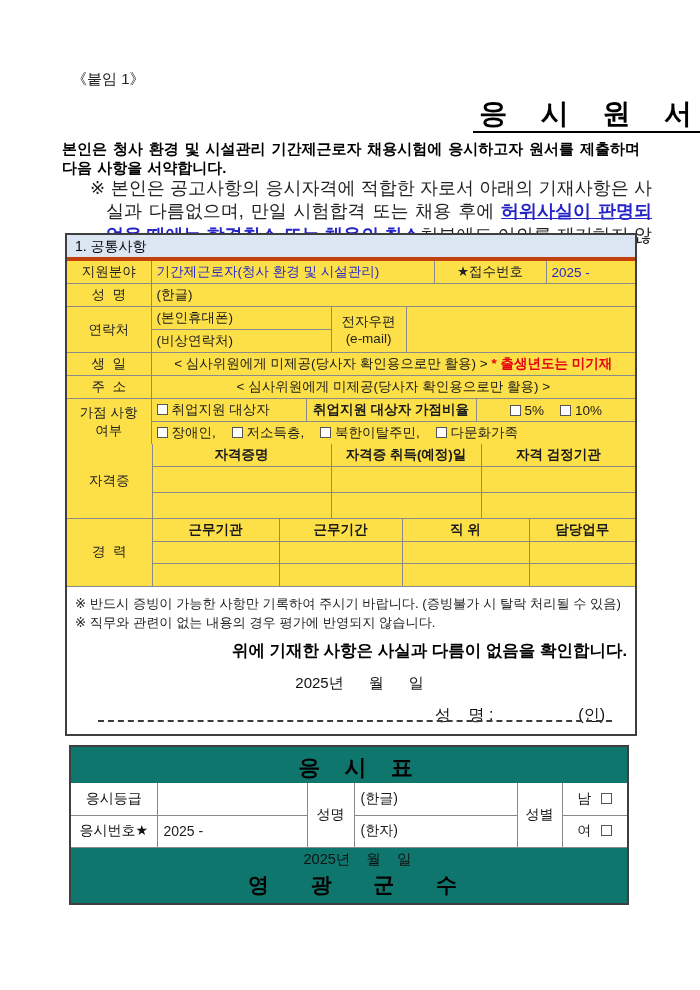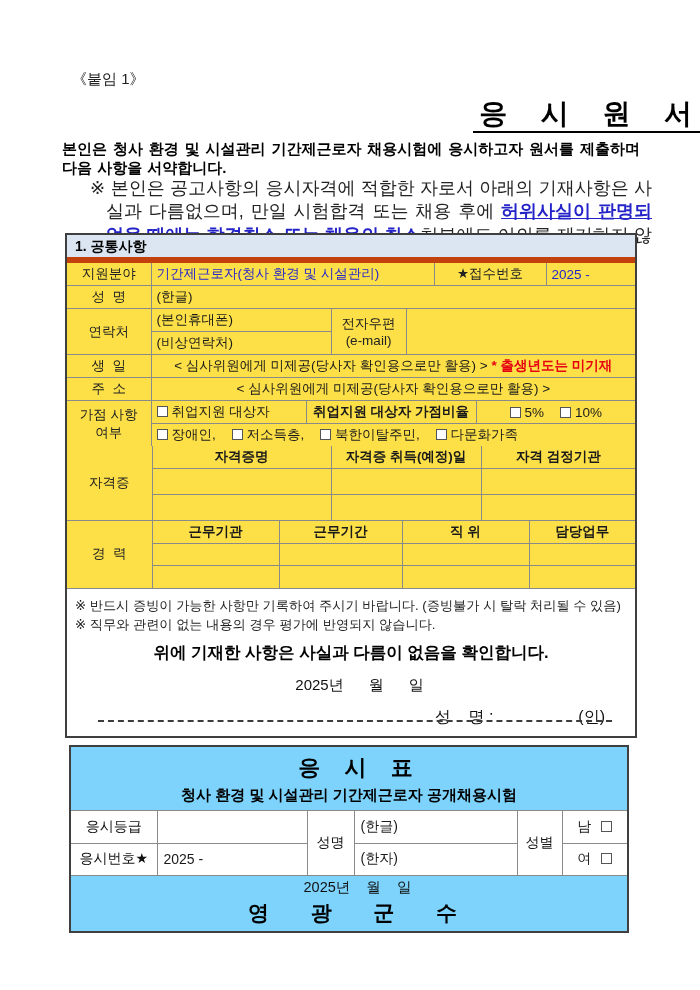--- a/index.html
+++ b/index.html
@@ -29,23 +29,23 @@
     text-indent:-16px; padding-left:16px; text-align:justify;
   }
   .pledge .hl { color:#2323c8; font-weight:bold; text-decoration:underline; }
 
   
   .form-box {
     position:absolute; left:65px; top:233px; width:572px;
     border:2px solid #3f3f3f; background:#fff;
   }
   .sec-header {
-    background:#dce6f2; font-weight:bold; font-size:14px; color:#000;
+    background:#dce6f2; font-weight:normal; font-size:14px; color:#000;
     padding:3px 0 3px 8px; line-height:16px;
-    border-bottom:6px solid #c2410c;
+    border-bottom:4px solid #c2410c;
   }
   .sec-header.second { border-top:1px solid #8a8a8a; }
   table.grid { width:100%; border-collapse:collapse; border-style:hidden; table-layout:fixed; }
   table.grid td {
     border:1px solid #8a8a8a; font-size:13.5px; padding:2px 5px;
     height:22px; vertical-align:middle; background:#fde047; overflow:hidden;
   }
   td.lbl { background:#f2f2f2; text-align:center; color:#222; font-size:13.5px; }
   td.center { text-align:center; }
   td.bold { font-weight:bold; text-align:center; }
@@ -53,35 +53,35 @@
   .red  { color:#e60012; font-weight:bold; }
   .cb {
     display:inline-block; width:11px; height:11px; border:1.3px solid #555;
     background:#fff; vertical-align:-1px; margin-right:4px;
   }
   .cb-item { margin-right:12px; }
 
   
   .notes { border-top:1px solid #8a8a8a; padding:7px 8px 8px 8px; background:#fff; }
   .note-line { font-size:13.2px; color:#222; line-height:1.5; }
-  .confirm { text-align:center; font-size:16.5px; font-weight:bold; margin-top:7px; color:#000; }
+  .confirm { text-align:right; font-size:16.5px; font-weight:bold; margin-top:7px; color:#000; }
   .note-date { text-align:center; font-size:15px; margin-top:12px; color:#111; }
   .sign-line { display:flex; justify-content:flex-end; align-items:flex-start;
                margin-top:12px; font-size:16px; color:#111; }
   .sign-line .sig-label { margin-right:85px; }
   .sign-line .sig-seal { margin-right:22px; }
 
   
   .dash-sep { position:absolute; left:98px; top:720px; width:514px;
               border-top:2px dashed #3c3c3c; }
 
   
   .slip-box {
     position:absolute; left:69px; top:745px; width:560px;
-    border:2px solid #3f3f3f; background:#7dd3fc;
+    border:2px solid #3f3f3f; background:#0f766e;
   }
   .slip-title { text-align:center; font-size:22px; font-weight:bold; letter-spacing:4px;
                 padding-top:6px; color:#000; }
   .slip-subtitle { text-align:center; font-size:15px; font-weight:bold; color:#000;
                    padding:3px 0 5px 0; border-bottom:1.5px solid #8a8a8a; }
   table.slip-grid { width:100%; border-collapse:collapse; border-style:hidden; table-layout:fixed; }
   table.slip-grid td { border:1px solid #8a8a8a; font-size:14px; padding:2px 6px;
                        height:32px; vertical-align:middle; background:#fff; }
   table.slip-grid td.slbl { text-align:center; color:#111; }
   .slip-bottom { border-top:1px solid #8a8a8a; text-align:center; padding:2px 0 4px 0; }
@@ -229,21 +229,20 @@
       <span class="sig-label pre">성    명 :</span>
       <span class="sig-seal">(인)</span>
     </div>
   </div>
 </div>
 
 <div class="dash-sep"></div>
 
 <div class="slip-box">
   <div class="slip-title pre">응  시  표</div>
-  <div class="slip-subtitle">청사 환경 및 시설관리 기간제근로자 공개채용시험</div>
 
   <table class="slip-grid">
     <colgroup>
       <col style="width:86px">
         <col style="width:150px">
         <col style="width:47px">
       <col style="width:163px">
         <col style="width:45px">
         <col style="width:65px">
     </colgroup>

